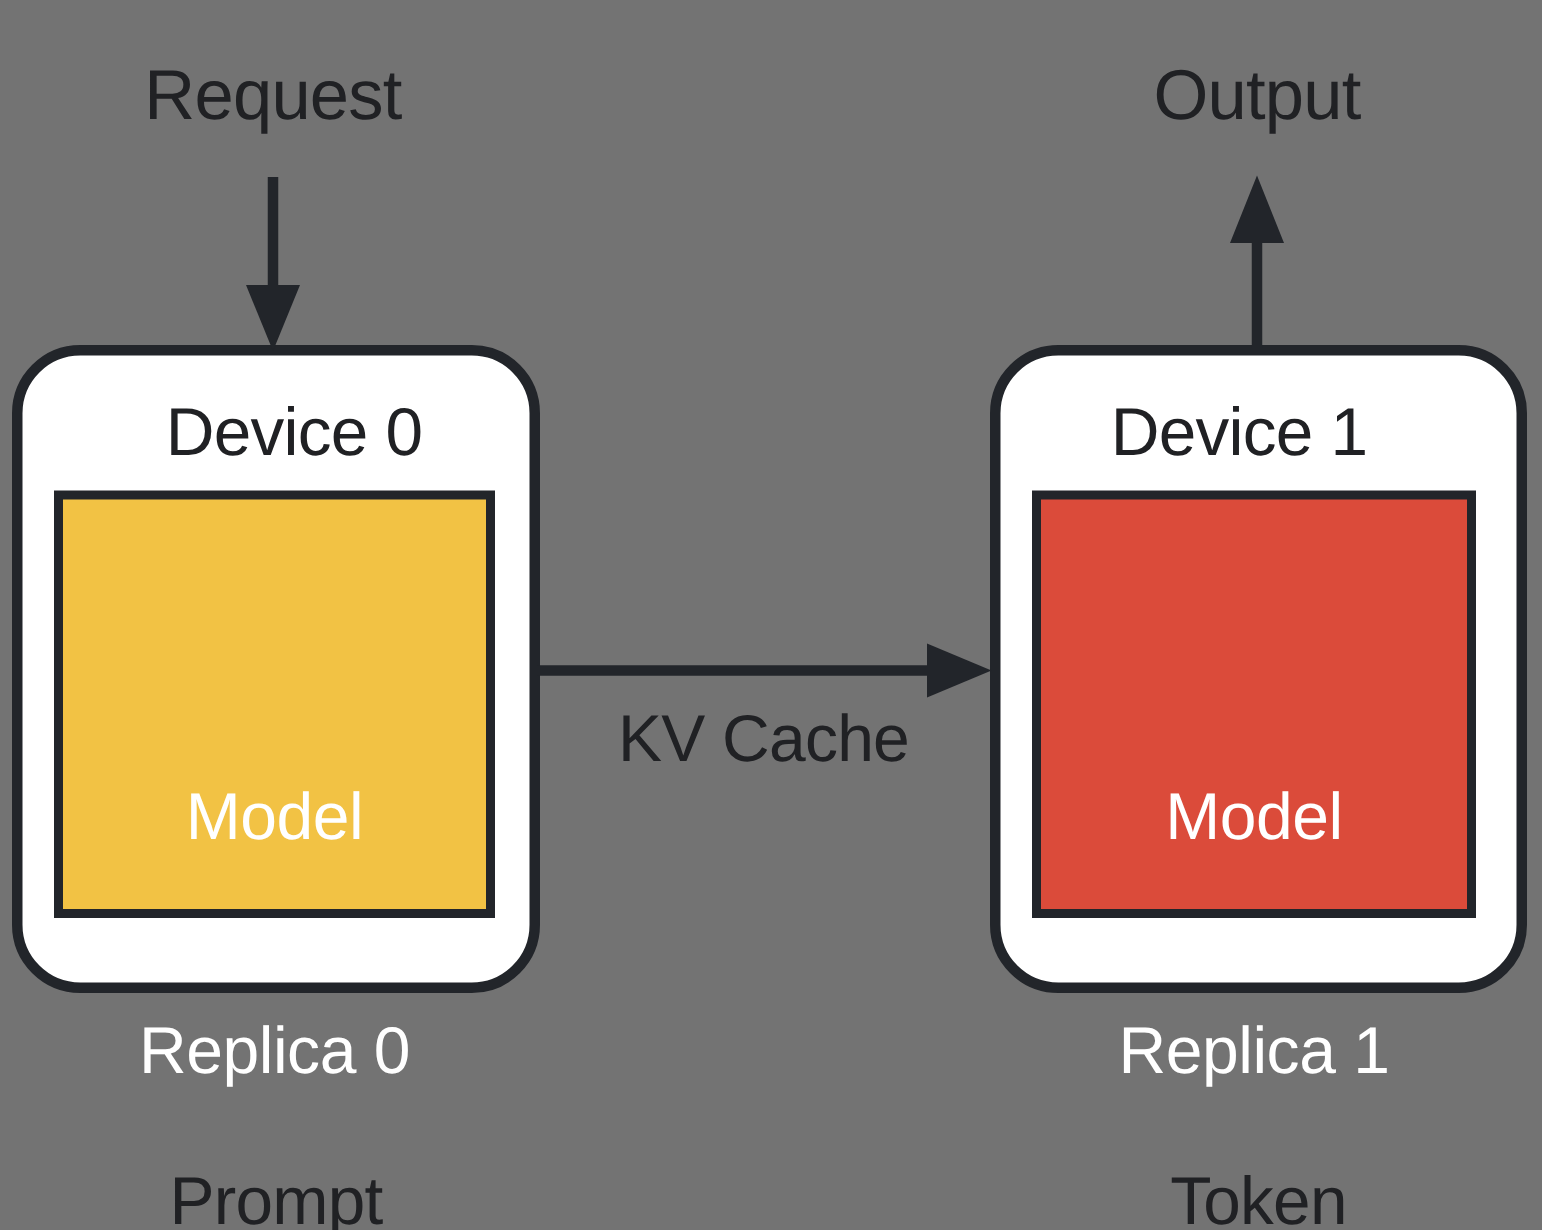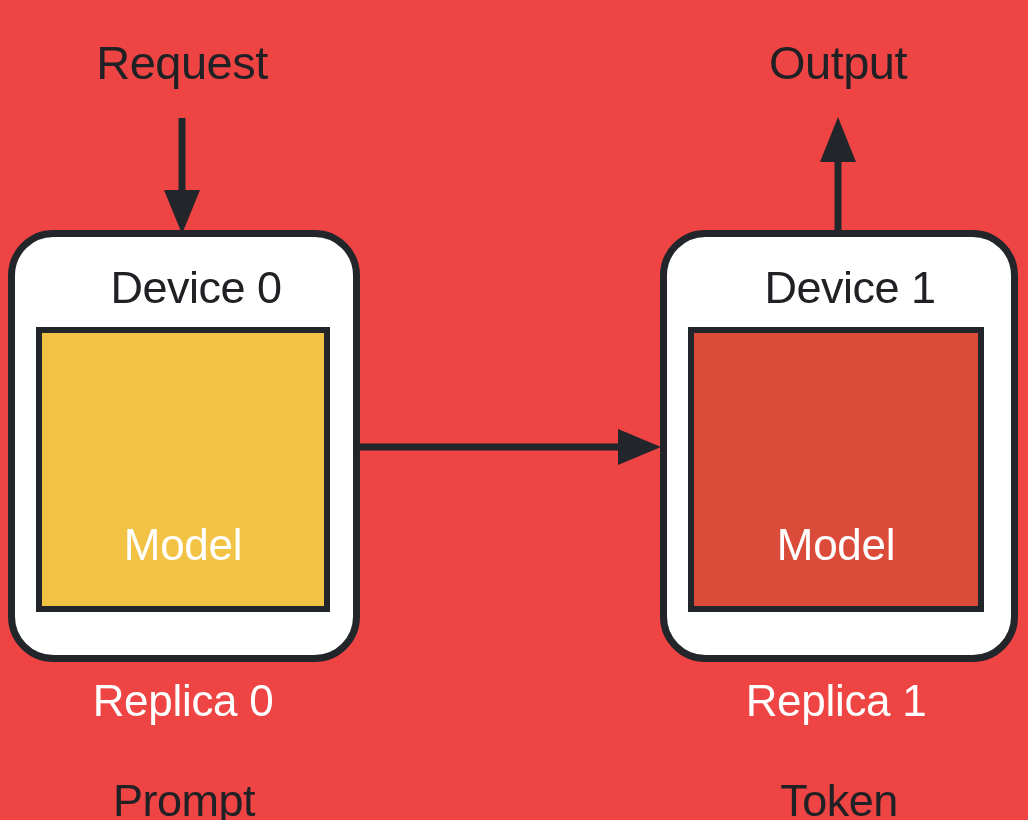--- a/index.html
+++ b/index.html
@@ -10,21 +10,21 @@
   body {
     width: 1028px;
     height: 820px;
     font-family: "Liberation Sans", sans-serif;
     overflow: hidden;
   }
   #canvas {
     position: relative;
     width: 1028px;
     height: 820px;
-    background: #ef4444;
+    background: #737373;
   }
   .svg-layer {
     position: absolute;
     left: 0;
     top: 0;
     width: 1028px;
     height: 820px;
   }
   .lbl {
     position: absolute;
@@ -64,21 +64,21 @@
     letter-spacing: -0.3px;
   }
 
   
   #request-label { left: 0px;   top: 36px;  width: 364px; }
   
   #output-label  { left: 656px; top: 36px;  width: 364px; text-align: center; }
 
   
   #device0-title { left: 8px;   top: 262px; width: 352px; }
-  #device1-title { left: 684px; top: 262px; width: 308px; }
+  #device1-title { left: 660px; top: 262px; width: 308px; }
 
   
   #replica0-text { left: 36px;  top: 415px; width: 294px; }
   #replica1-text { left: 688px; top: 415px; width: 296px; }
 
   
   #kv-cache-label { left: 359px; top: 468px; width: 300px; }
 
   
   #caption0 { left: 8px;   top: 672px; width: 352px; }
@@ -126,20 +126,21 @@
   <div class="lbl-replica" id="replica0-text">
     <div>Model</div>
     <div>Replica 0</div>
   </div>
 
   <div class="lbl-replica" id="replica1-text">
     <div>Model</div>
     <div>Replica 1</div>
   </div>
 
+  <div class="lbl lbl-edge" id="kv-cache-label">KV Cache</div>
 
   <div class="lbl lbl-caption" id="caption0">
     <div>Prompt</div>
     
   </div>
 
   <div class="lbl lbl-caption" id="caption1">
     <div>Token</div>
     
   </div>

